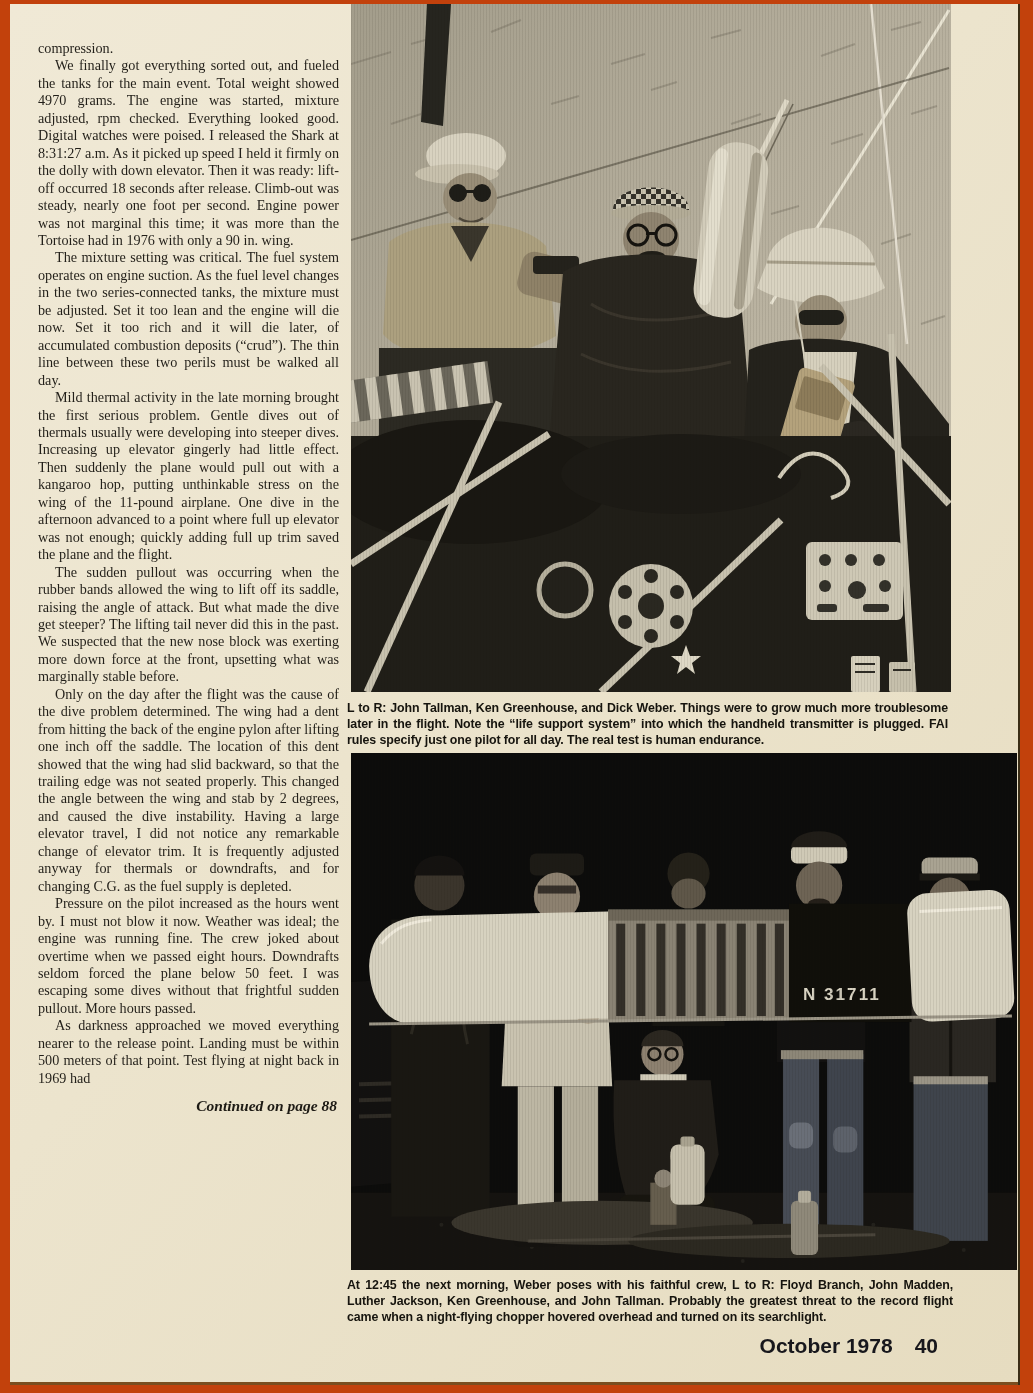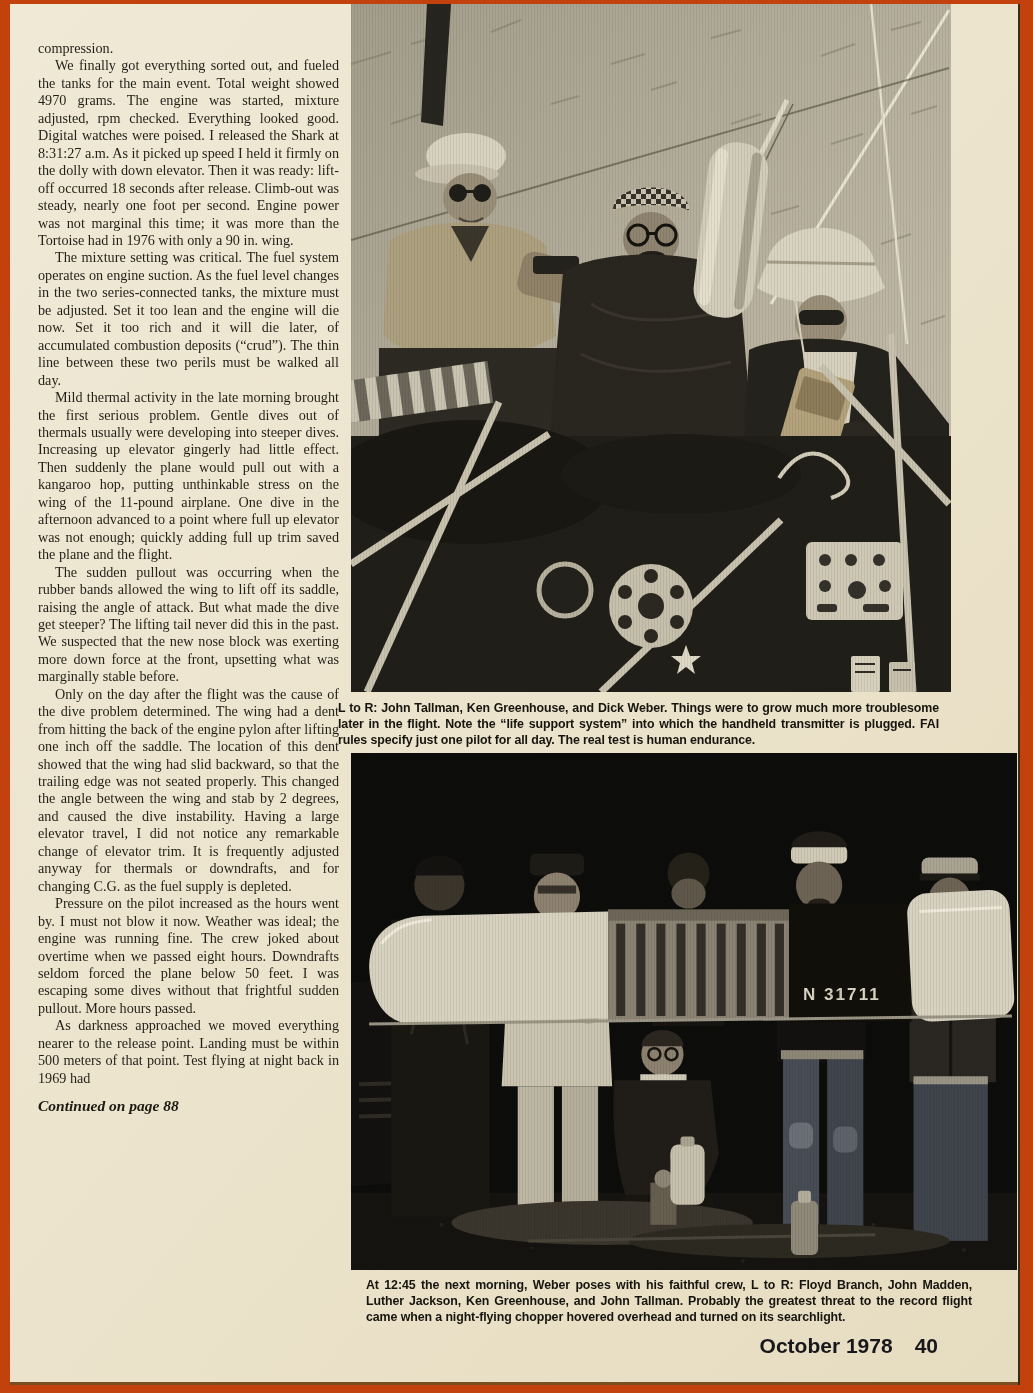--- a/index.html
+++ b/index.html
@@ -6,35 +6,35 @@
   .scan{position:relative;width:1033px;height:1393px;background:#c2410c;overflow:hidden;
         font-family:"Liberation Serif",serif;}
   .page{position:absolute;left:10px;top:4px;width:1008px;height:1378px;
         background:linear-gradient(130deg,#f0e9d6 0%,#ece4cd 45%,#e6dcc0 100%);
         border-bottom:3px solid #7a4e20;box-shadow:2px 0 0 #3a2d16;}
   
   .col{position:absolute;left:28px;top:36px;width:301px;color:#221f19;
        font-size:14.2px;line-height:17.45px;text-align:justify;}
   .col p{margin:0;text-indent:17px;}
   .col p.first{text-indent:0;}
-  .continued{margin-top:10px;text-align:left;font-style:italic;font-weight:bold;
+  .continued{margin-top:10px;text-align:right;font-style:italic;font-weight:bold;
              font-size:15.5px;color:#1d1a14;padding-right:2px;}
   
   .photo{position:absolute;overflow:hidden;background:#14130f;}
   .photo-top{left:341px;top:0;width:600px;height:688px;}
   .photo-bottom{left:341px;top:749px;width:666px;height:517px;}
   .photo svg{display:block;width:100%;height:100%;}
   .photo .grain{position:absolute;inset:0;pointer-events:none;
       background:repeating-linear-gradient(90deg,rgba(25,20,10,.08) 0 1px,rgba(0,0,0,0) 1px 3px);}
   
   .caption{position:absolute;font-family:"Liberation Sans",sans-serif;font-weight:bold;
            color:#16140e;font-size:12.4px;line-height:15.8px;text-align:justify;
            letter-spacing:-0.1px;}
-  .caption-top{left:328px;top:697px;width:601px;}
-  .caption-bottom{left:356px;top:1274px;width:606px;}
+  .caption-top{left:337px;top:697px;width:601px;}
+  .caption-bottom{left:337px;top:1274px;width:606px;}
   
   .footer{position:absolute;left:700px;top:1330px;width:228px;display:flex;
           justify-content:flex-end;align-items:flex-start;gap:22px;
           font-family:"Liberation Sans",sans-serif;font-weight:bold;font-size:21px;color:#17171c;}
 </style>
 </head>
 <body>
 
 <div class="scan">
   <div class="page">

